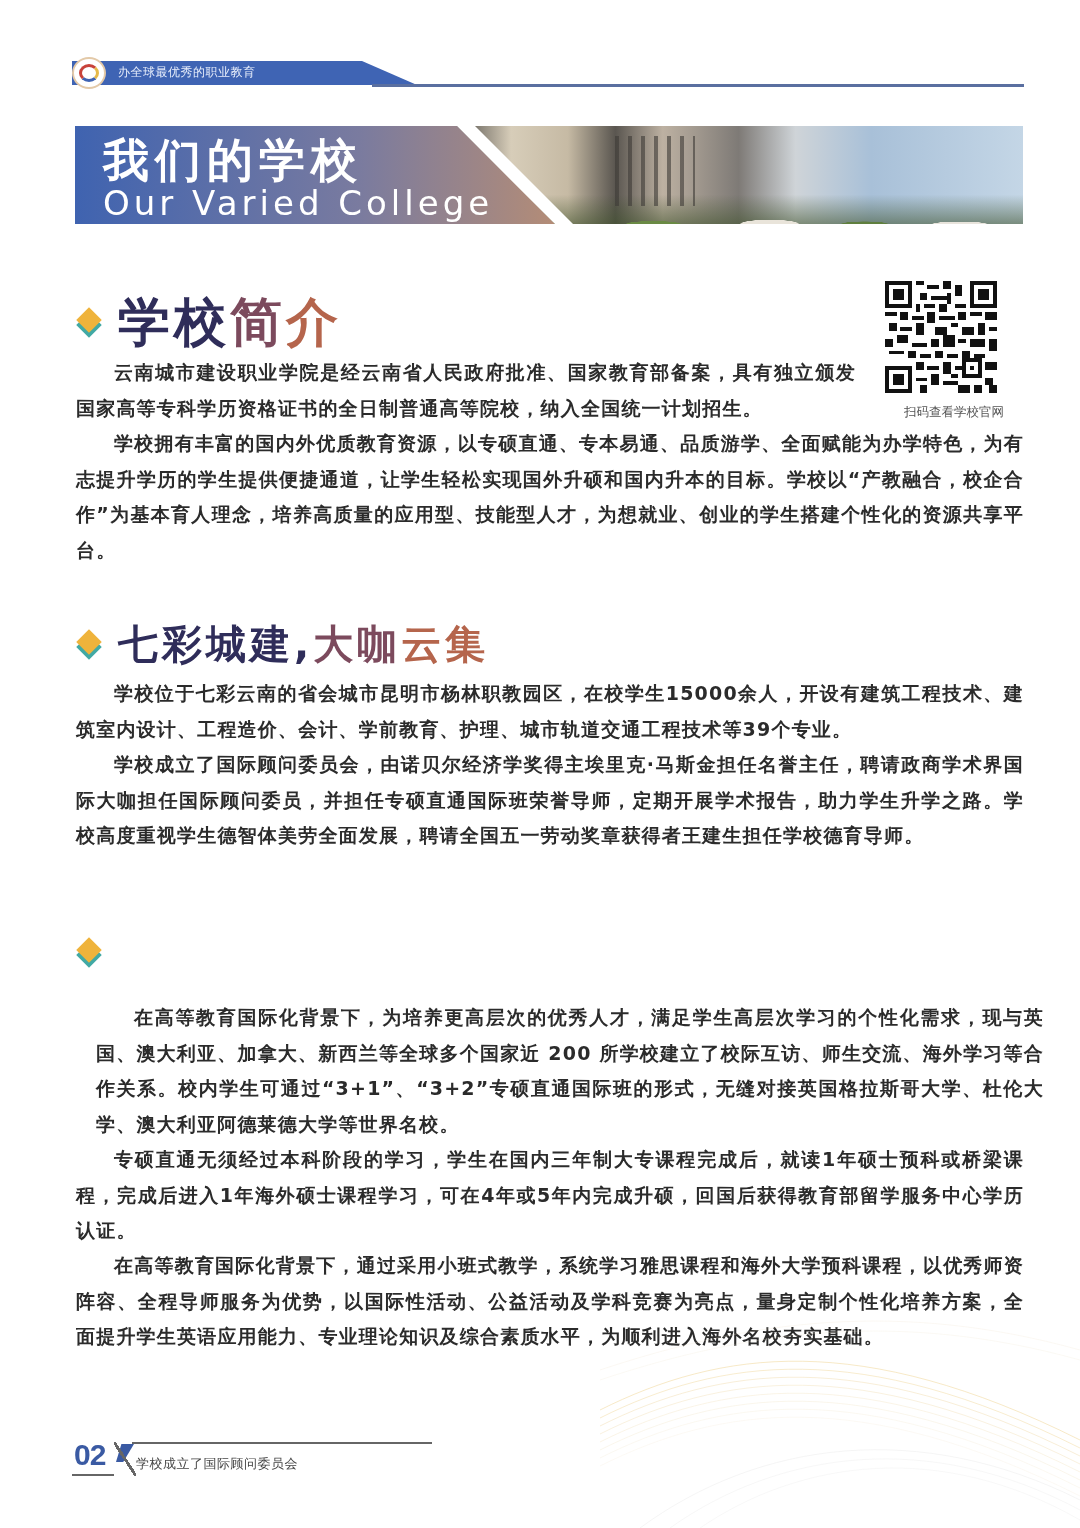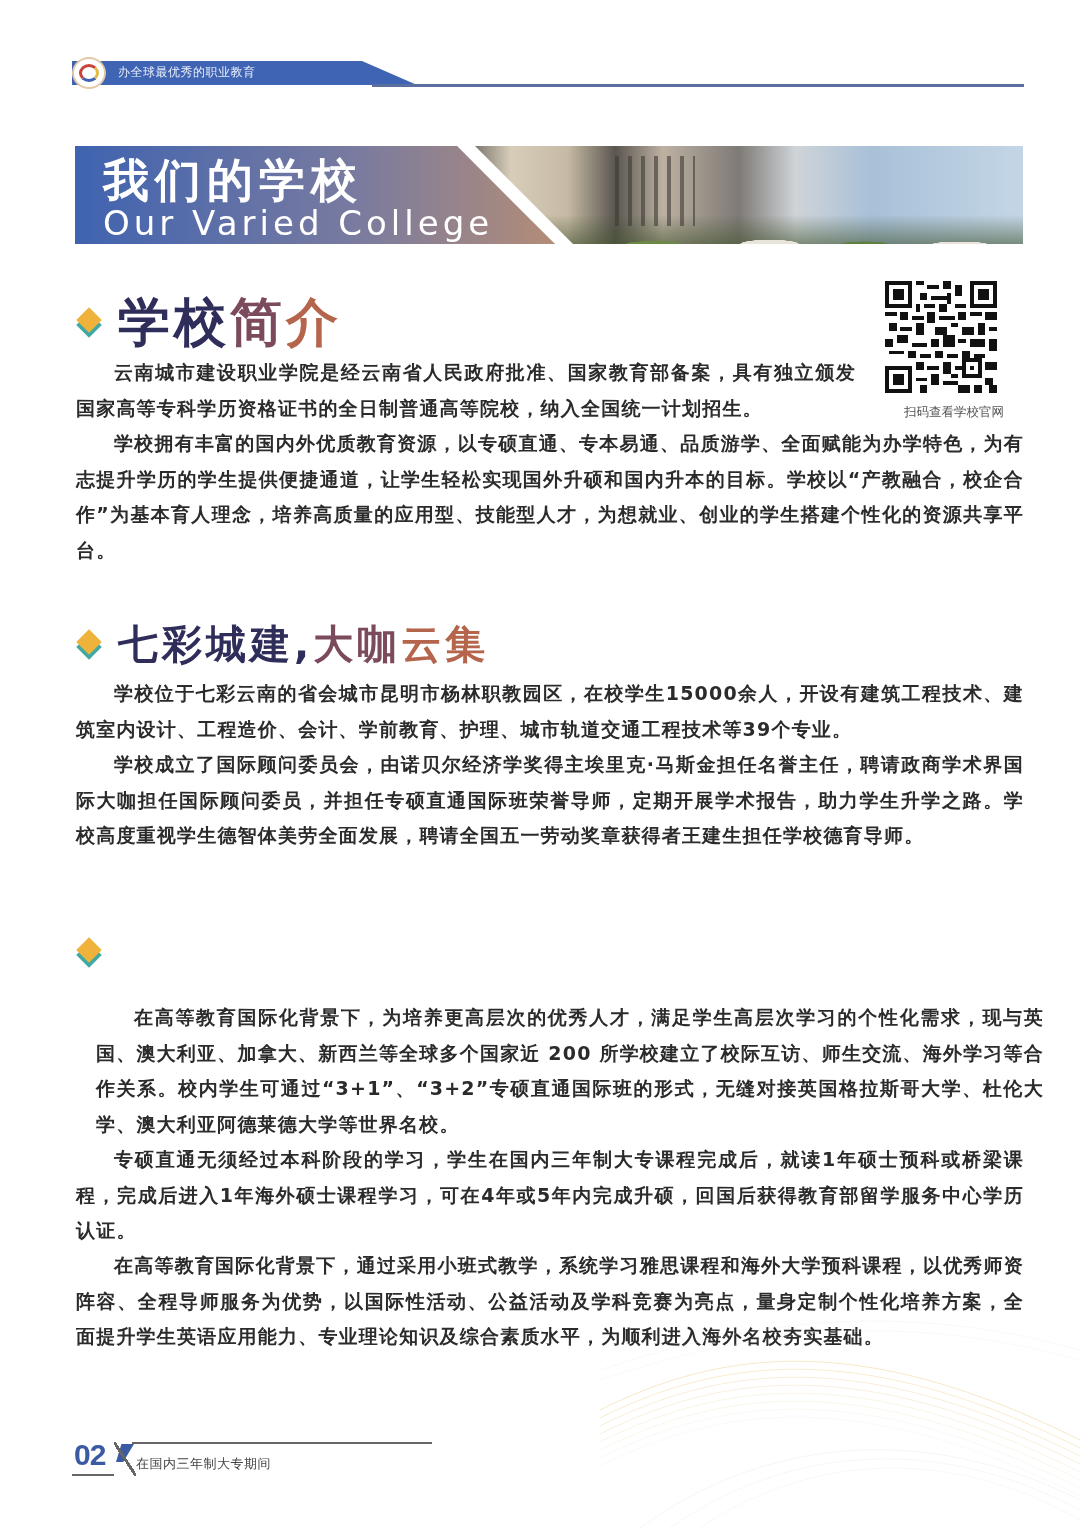--- a/index.html
+++ b/index.html
@@ -10,21 +10,21 @@
   .topbar { position: absolute; left: 72px; top: 57px; width: 952px; height: 30px; }
   .topbar .band { position: absolute; left: 0; top: 4px; width: 345px; height: 24px; background: #3f64b4;
     clip-path: polygon(0 0, 290px 0, 345px 24px, 0 24px); }
   .topbar .rule { position: absolute; left: 300px; top: 27px; width: 652px; height: 3px; background: #5a6fa0; }
   .topbar .logo { position: absolute; left: 0; top: 0; width: 34px; height: 32px; border-radius: 50%;
     background: #fff; border: 2px solid #e3c9a8; display: flex; align-items: center; justify-content: center; z-index: 2; }
   .topbar .logo .inner { width: 20px; height: 18px; border-radius: 50%; border: 3px solid #c8423a; border-right-color: #e6b94a; border-bottom-color: #3f64b4; }
   .topbar .name { position: absolute; left: 46px; top: 7px; color: #e8eefb; font-size: 12px; letter-spacing: 0.5px; }
 
   
-  .banner { position: absolute; left: 75px; top: 126px; width: 948px; height: 98px; overflow: hidden; margin-top: 20px; }
+  .banner { position: absolute; left: 75px; top: 126px; width: 948px; height: 98px; overflow: hidden; }
   .banner .photo { position: absolute; left: 0; top: 0; width: 100%; height: 100%;
     background:
       linear-gradient(180deg, rgba(0,0,0,0) 70%, rgba(60,80,40,0.55) 100%),
       linear-gradient(90deg, #4a4845 0%, #4a4845 40%, #d7cdb9 46%, #c6baa4 52%, #5a5650 57%, #bdb1a2 62%, #7e7a76 70%, #cfd4d8 76%, #a8c0d8 84%, #c4d6e6 100%); }
   .banner .trees { position: absolute; bottom: 0; left: 420px; width: 528px; height: 40px;
     background: radial-gradient(ellipse at 10% 100%, #496a2d 0 18px, transparent 20px),
                 radial-gradient(ellipse at 30% 100%, #6a8a44 0 26px, transparent 28px),
                 radial-gradient(ellipse at 52% 100%, #e9e4da 0 28px, transparent 30px),
                 radial-gradient(ellipse at 70% 100%, #5f7f3e 0 22px, transparent 24px),
                 radial-gradient(ellipse at 88% 100%, #e8e4dc 0 26px, transparent 28px); }
@@ -226,14 +226,14 @@
     <path d="M0 90 C150 40, 300 20, 480 70" stroke="#efe6d2" opacity=".3"></path>
   </g>
 </svg>
 
 <div class="footer">
   <div class="num">02</div>
   <div class="slash"></div>
   <div class="rule"></div>
   <div class="rule2"></div>
   <div class="slant"></div>
-  <div class="motto">在国内三年制大专期间</div>
+  <div class="motto">学校成立了国际顾问委员会</div>
 </div>
 
 </body></html>

